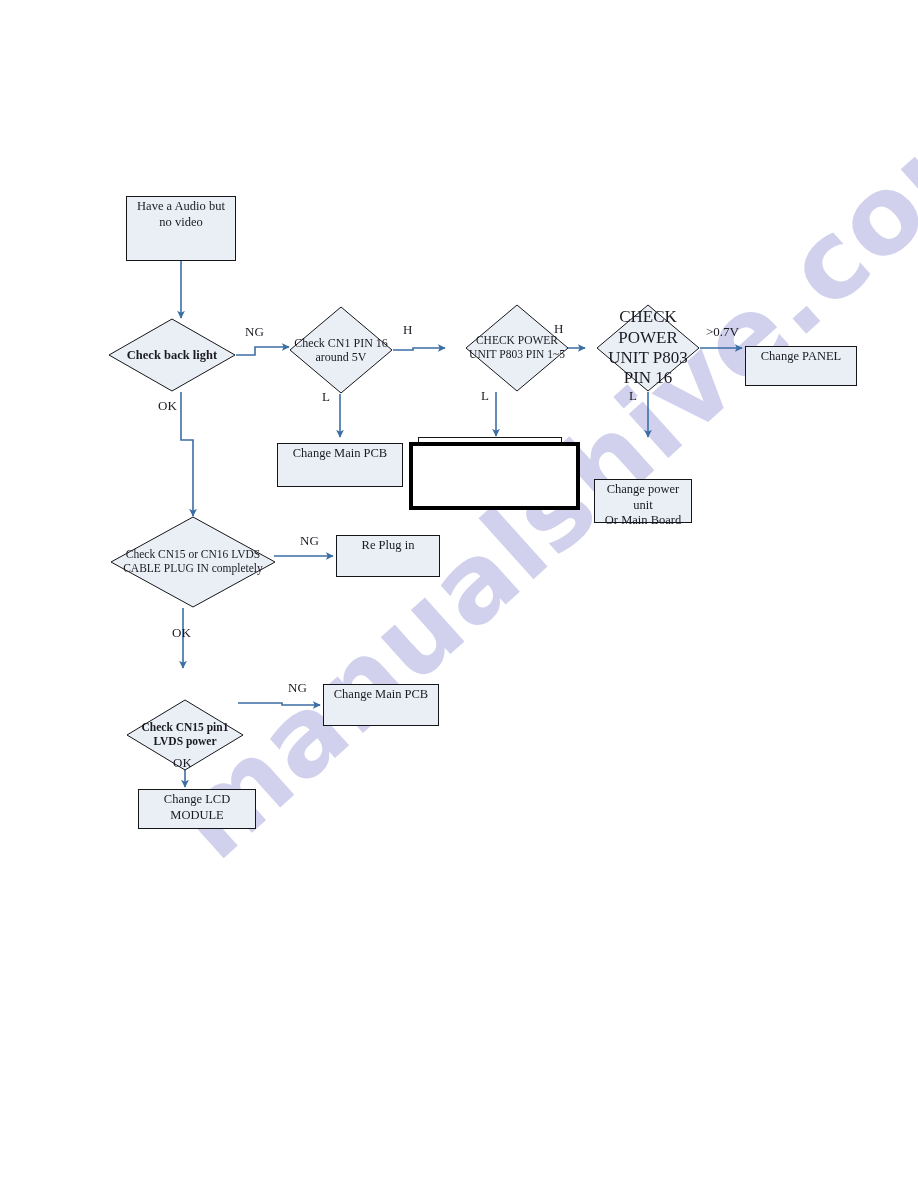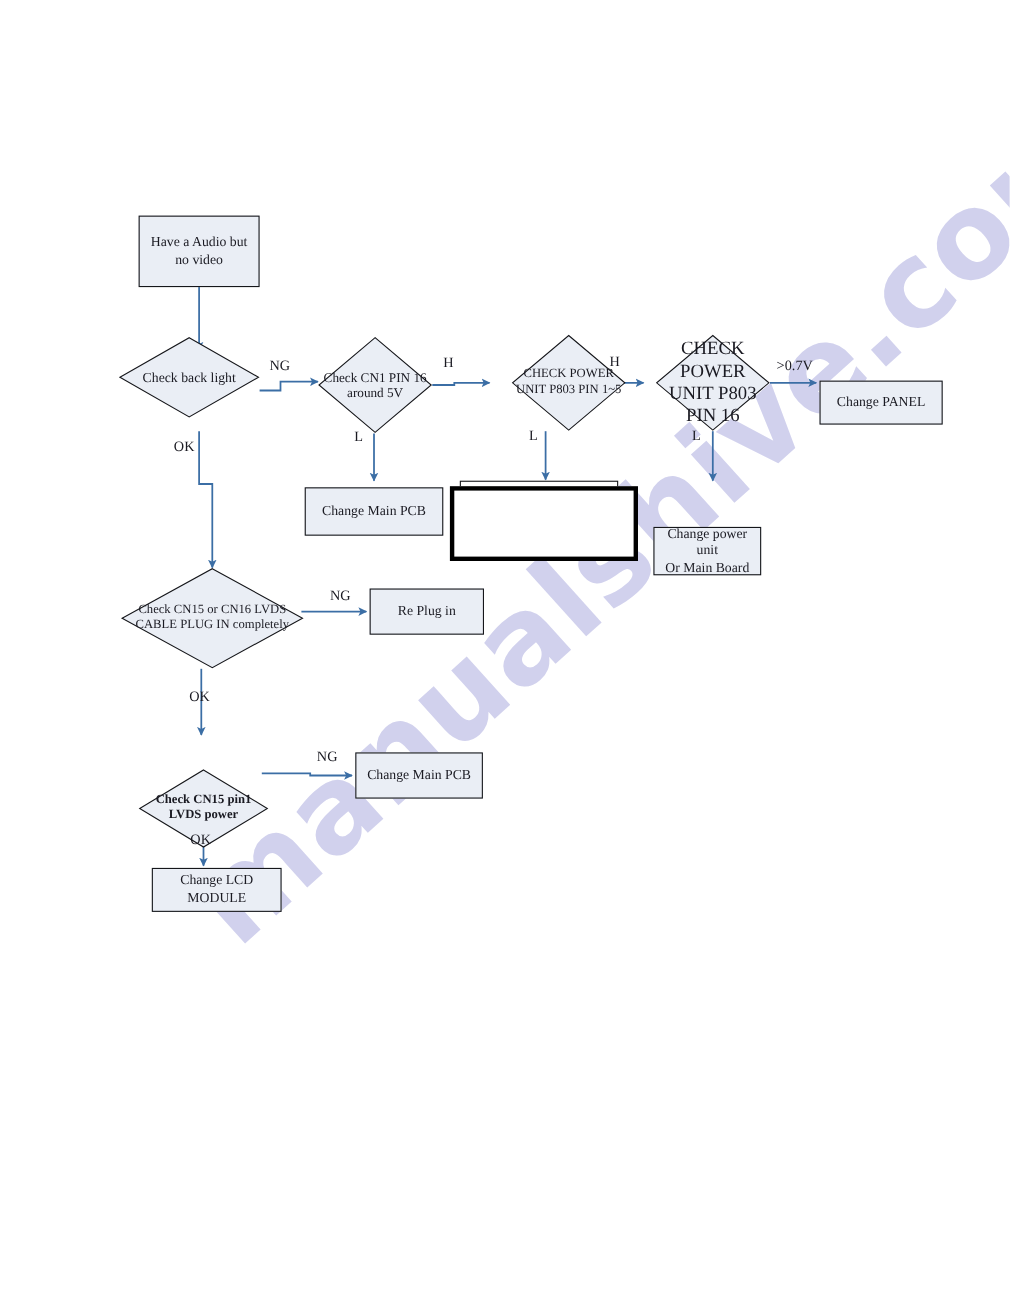--- a/index.html
+++ b/index.html
@@ -47,27 +47,27 @@
     z-index: 10;
   }
   .node {
     position: absolute;
     box-sizing: border-box;
   }
   .box {
     background: #eaeef5;
     border: 1px solid #15161a;
     display: flex;
-    align-items: center;
+    align-items: flex-start;
     justify-content: center;
     text-align: center;
     font-size: 12.5px;
     line-height: 1.25;
     color: #1a1a22;
-    padding: 17px 3px;
+    padding: 2px 3px;
   }
   .box-thick {
     background: #ffffff;
     border: 4px solid #000000;
   }
   .box-thin-behind {
     background: #ffffff;
     border: 1px solid #15161a;
   }
   .diamond-wrap {
@@ -152,21 +152,21 @@
         <path d="M238,703 L282,703 L282,705 L320,705" marker-end="url(#ah)"></path>
 
         <path d="M185,740 L185,787" marker-end="url(#ah)"></path>
       </g>
     </svg>
 
     <div class="node box" style="left:126px; top:196px; width:110px; height:65px;">
       <span>Have a Audio but no video</span>
     </div>
 
-    <div class="diamond-wrap" style="left:108px; top:306px; width:128px; height:74px;">
+    <div class="diamond-wrap" style="left:108px; top:318px; width:128px; height:74px;font-weight:bold;">
       <svg width="128" height="74" viewBox="0 0 128 74">
         <polygon points="64,1 127,37 64,73 1,37" fill="#eaeef5" stroke="#15161a" stroke-width="1"></polygon>
       </svg>
       <div class="diamond-label">Check back light</div>
     </div>
 
     <div class="diamond-wrap" style="left:289px; top:306px; width:104px; height:88px;">
       <svg width="104" height="88" viewBox="0 0 104 88">
         <polygon points="52,1 103,44 52,87 1,44" fill="#eaeef5" stroke="#15161a" stroke-width="1"></polygon>
       </svg>

